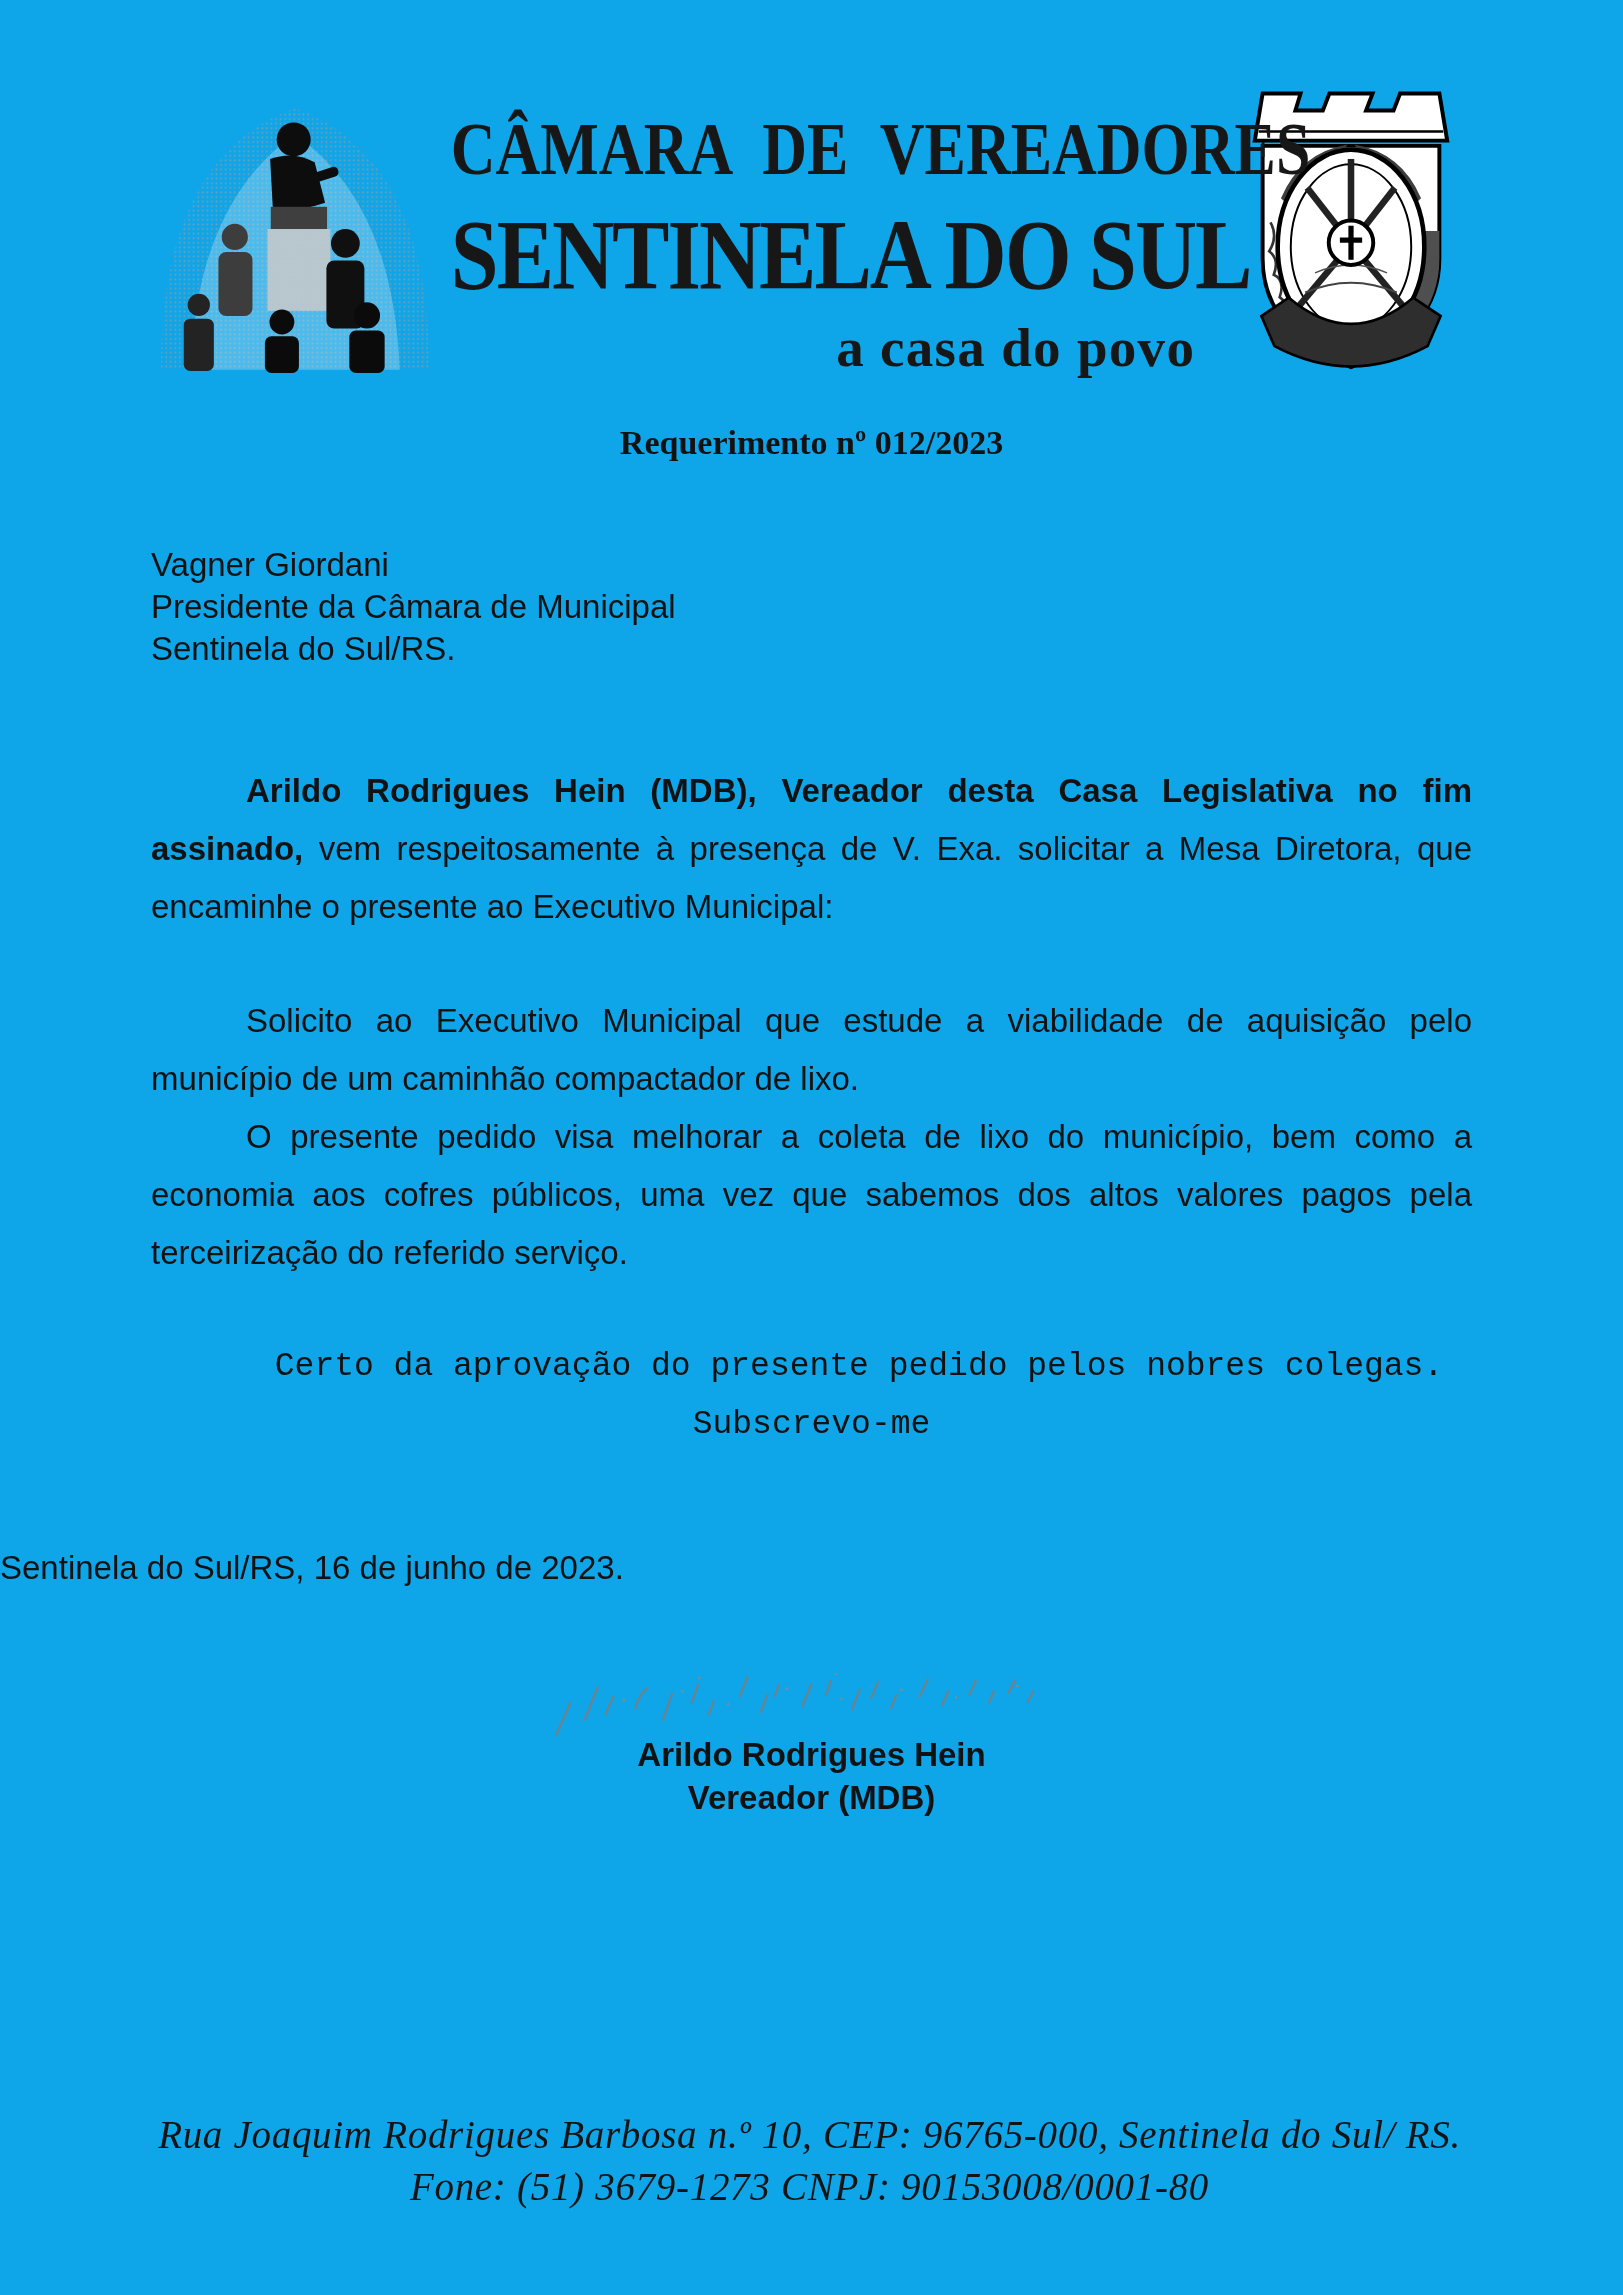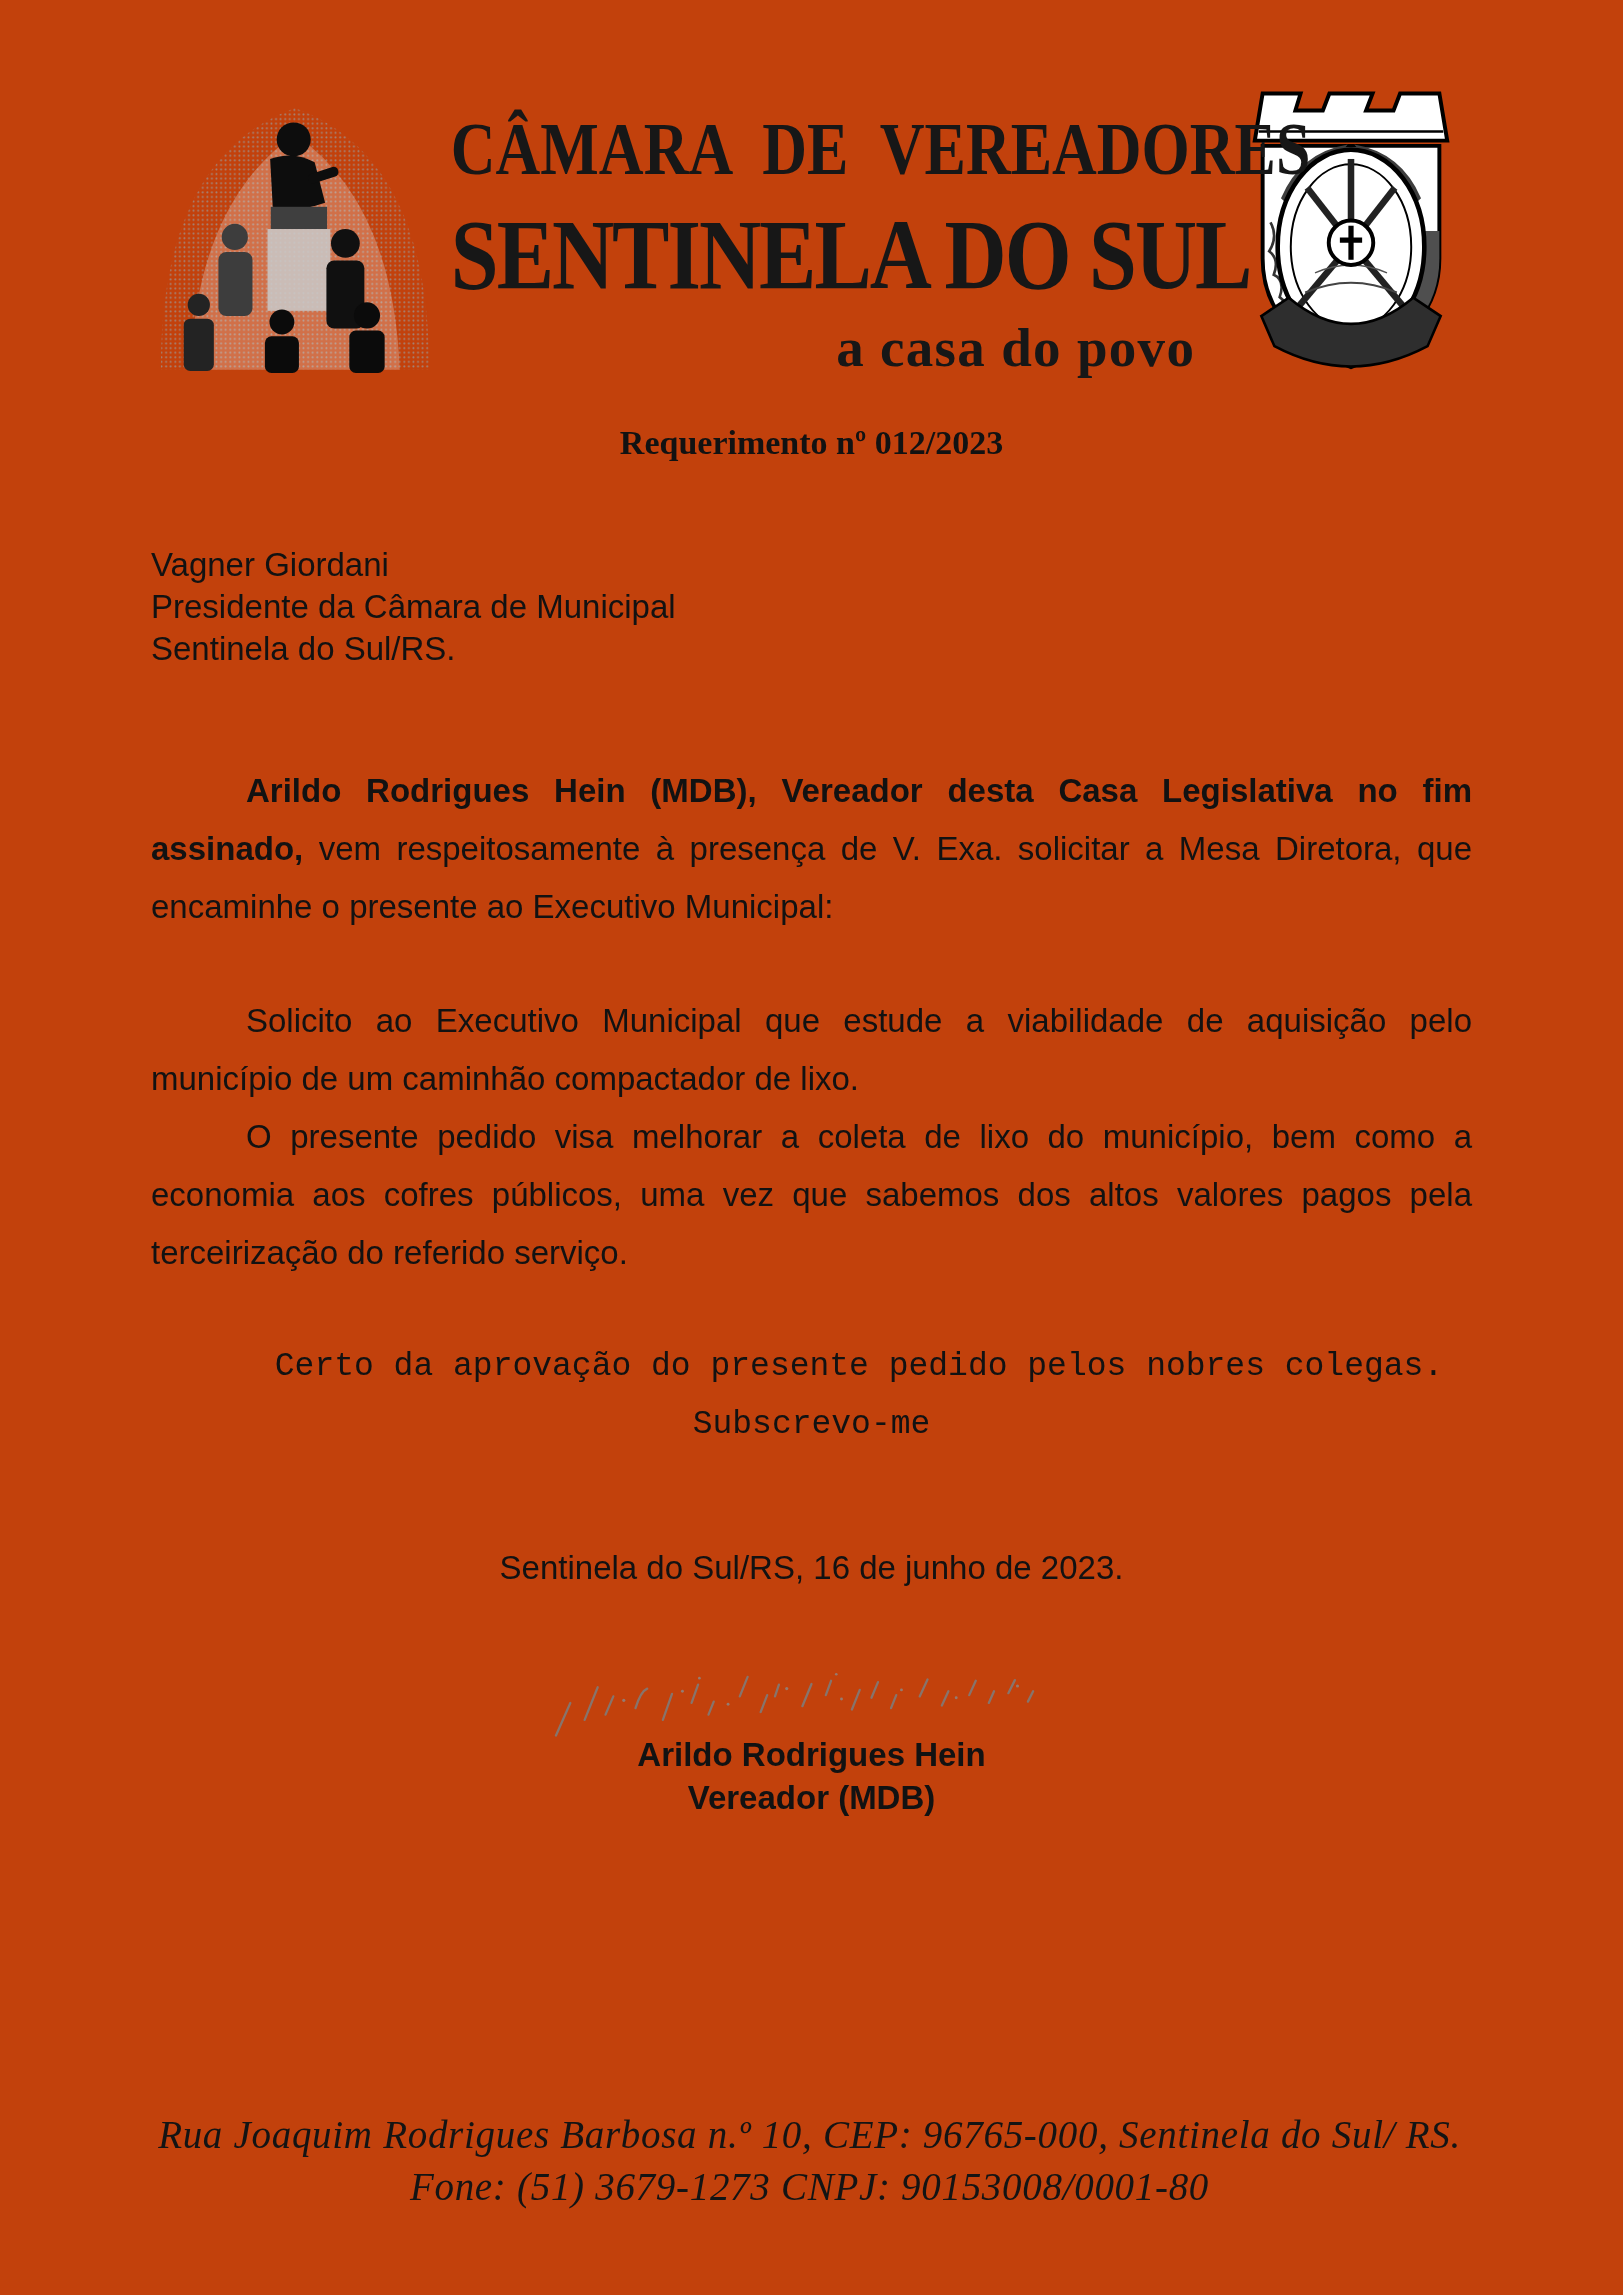--- a/index.html
+++ b/index.html
@@ -1,19 +1,19 @@
 <!DOCTYPE html>
 <html style="font-size:10.5px"><head>
 <meta charset="utf-8">
 <style>
   html,body{margin:0;padding:0;background:#ffffff;}
   .page{
     position:relative;
     width:1623px;height:2295px;
-    background:#c2410c;
+    background:#0ea5e9;
     color:#121212;
     font-family:"Liberation Sans",sans-serif;
     overflow:hidden;
   }
   
   .header{
     display:flex;
     align-items:flex-start;
     padding:72px 164px 0 151px;
     gap:11.8px;
@@ -80,21 +80,21 @@
   }
   .para.gap{margin-top:56px;}
   .closing{
     margin-top:56px;
     text-indent:95px;
     text-align:center;
     font-family:Liberation Mono, monospace;
   }
   .dateline{
     margin-top:95px;
-    text-align:center;
+    text-align:left;
     font-size:33px;
   }
   
   .signature{
     margin-top:69px;
     text-align:center;
   }
   .squiggle{display:block;margin:0 auto -11.8px auto;width:537px;height:88px;}
   .sig-name,.sig-role{
     font-size:33px;

